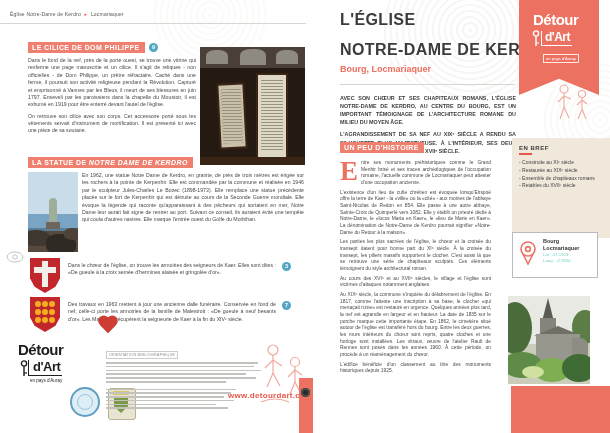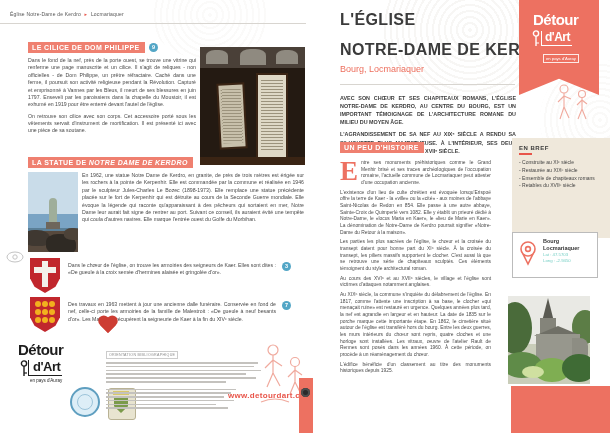--- a/index.html
+++ b/index.html
@@ -75,21 +75,21 @@
   .site{position:absolute;left:228px;top:391px;font-size:8px;font-weight:bold;color:#e8554a;letter-spacing:.3px;}
   .cam-dot{position:absolute;left:301px;top:388px;width:9px;height:9px;border-radius:50%;background:#2a2a2a;
       box-shadow:inset 0 0 0 2px #4d4d4d;}
   .gutter-bar{position:absolute;left:299px;top:378px;width:14px;height:55px;background:#ed7161;}
   
   .sketch{position:absolute;}
   .sketch svg{display:block;}
   
   .title{position:absolute;left:340px;color:#3b3b3b;font-weight:bold;letter-spacing:.4px;
       font-size:16px;line-height:1;white-space:nowrap;}
-  .subtitle{position:absolute;left:340px;top:64px;color:#ed6f5e;font-weight:normal;font-size:9px;}
+  .subtitle{position:absolute;left:340px;top:64px;color:#ed6f5e;font-weight:bold;font-size:9px;}
   .ribbon{position:absolute;left:519px;top:0;width:80px;height:95px;background:#ed7161;
       clip-path:polygon(0 0,100% 0,100% 100%,50% 83%,0 100%);color:#ffffff;}
   .ribbon .rl1{font-size:15px;font-weight:bold;letter-spacing:-.5px;margin:12px 0 0 14px;line-height:1;}
   .ribbon .rl2{font-size:12px;font-weight:bold;letter-spacing:-.5px;margin:1px 0 0 22px;line-height:1;
       border-left:1.5px solid #ffffff;border-bottom:1.5px solid #ffffff;padding:0 2px 2px 3px;display:inline-block;}
   .ribbon .rtag{font-size:4.2px;margin:2px 0 0 24px;border:0.5px solid rgba(255,255,255,.85);
       display:inline-block;padding:1px 2px;}
   .hist{position:absolute;left:340px;top:160px;width:151px;font-size:4.9px;line-height:1.36;
       text-align:justify;color:#4a4a4a;}
   .hist p{margin:0 0 3px 0;}

